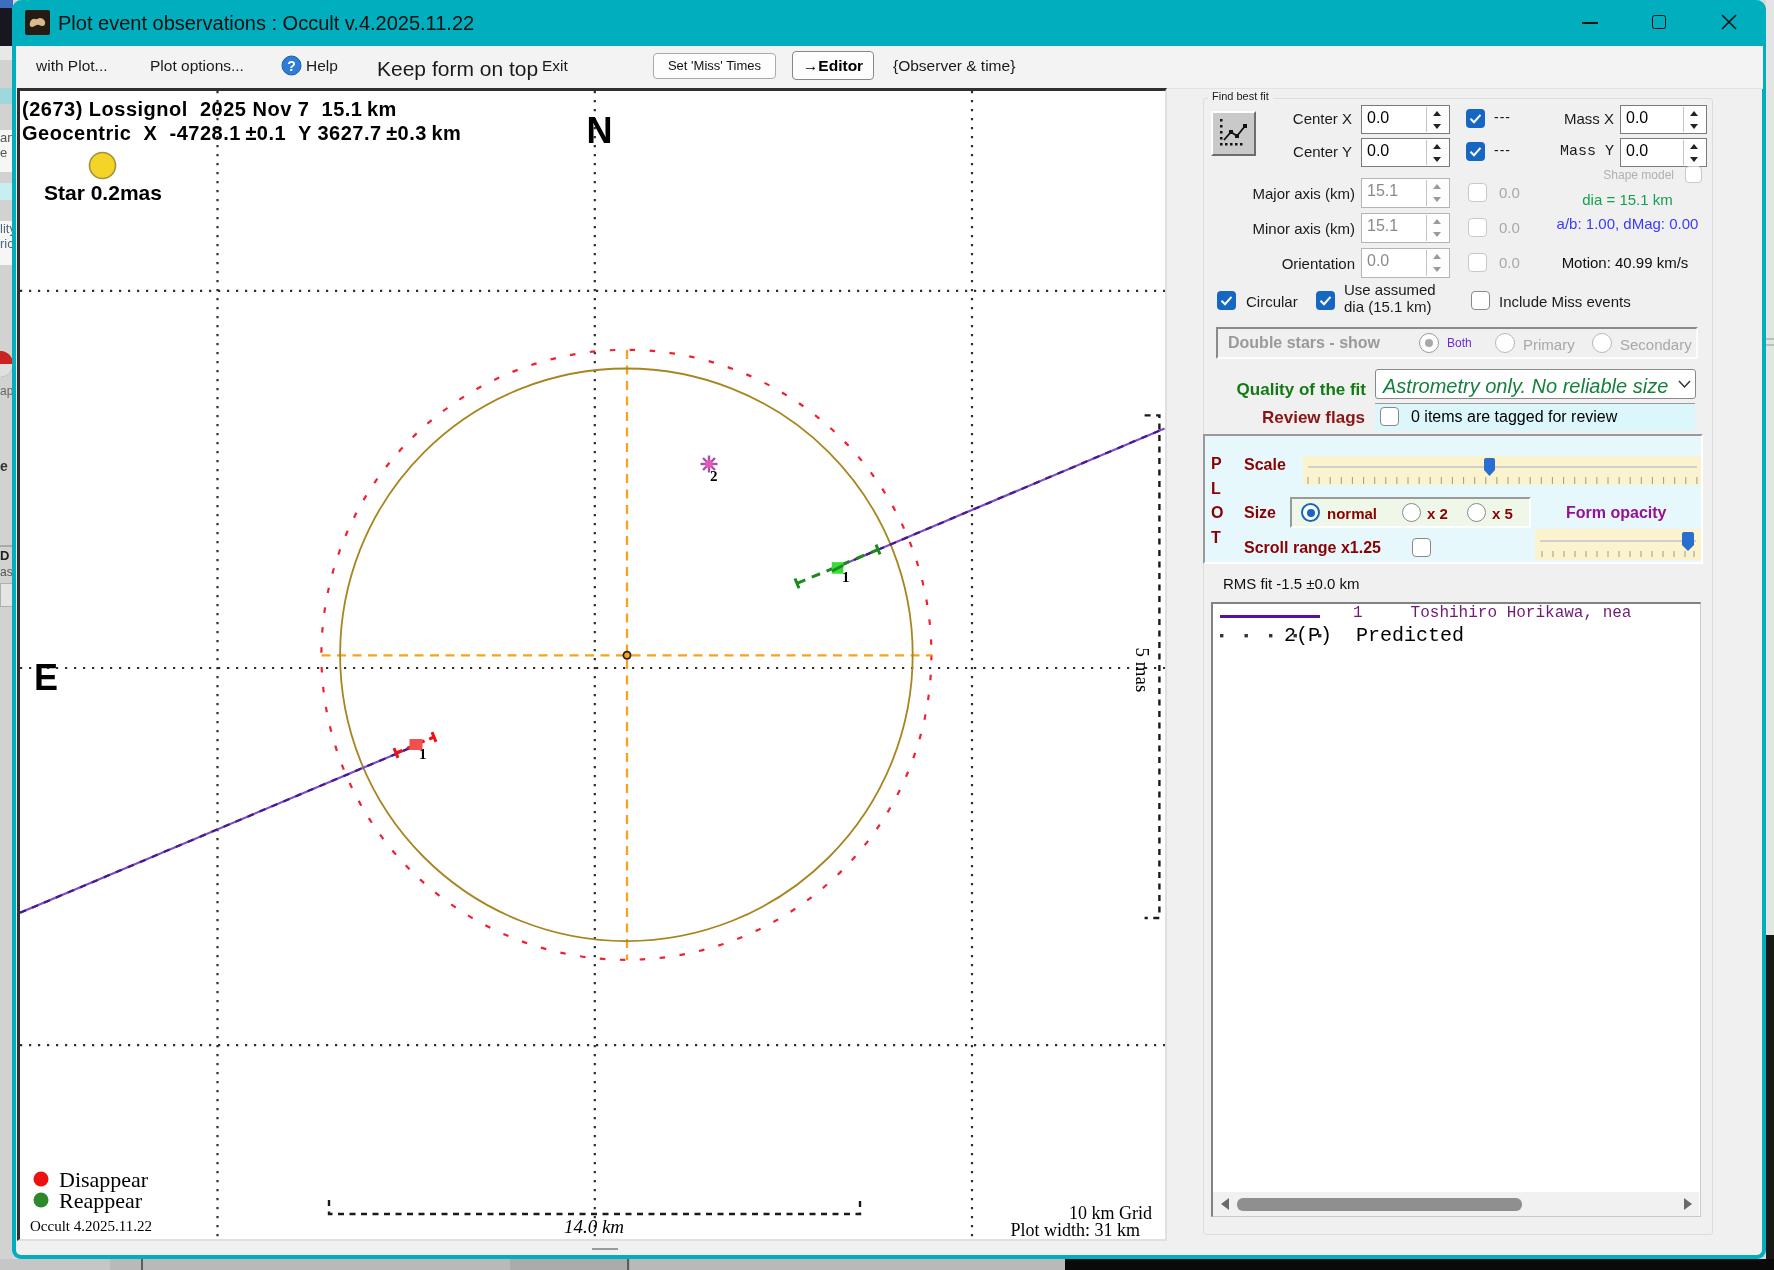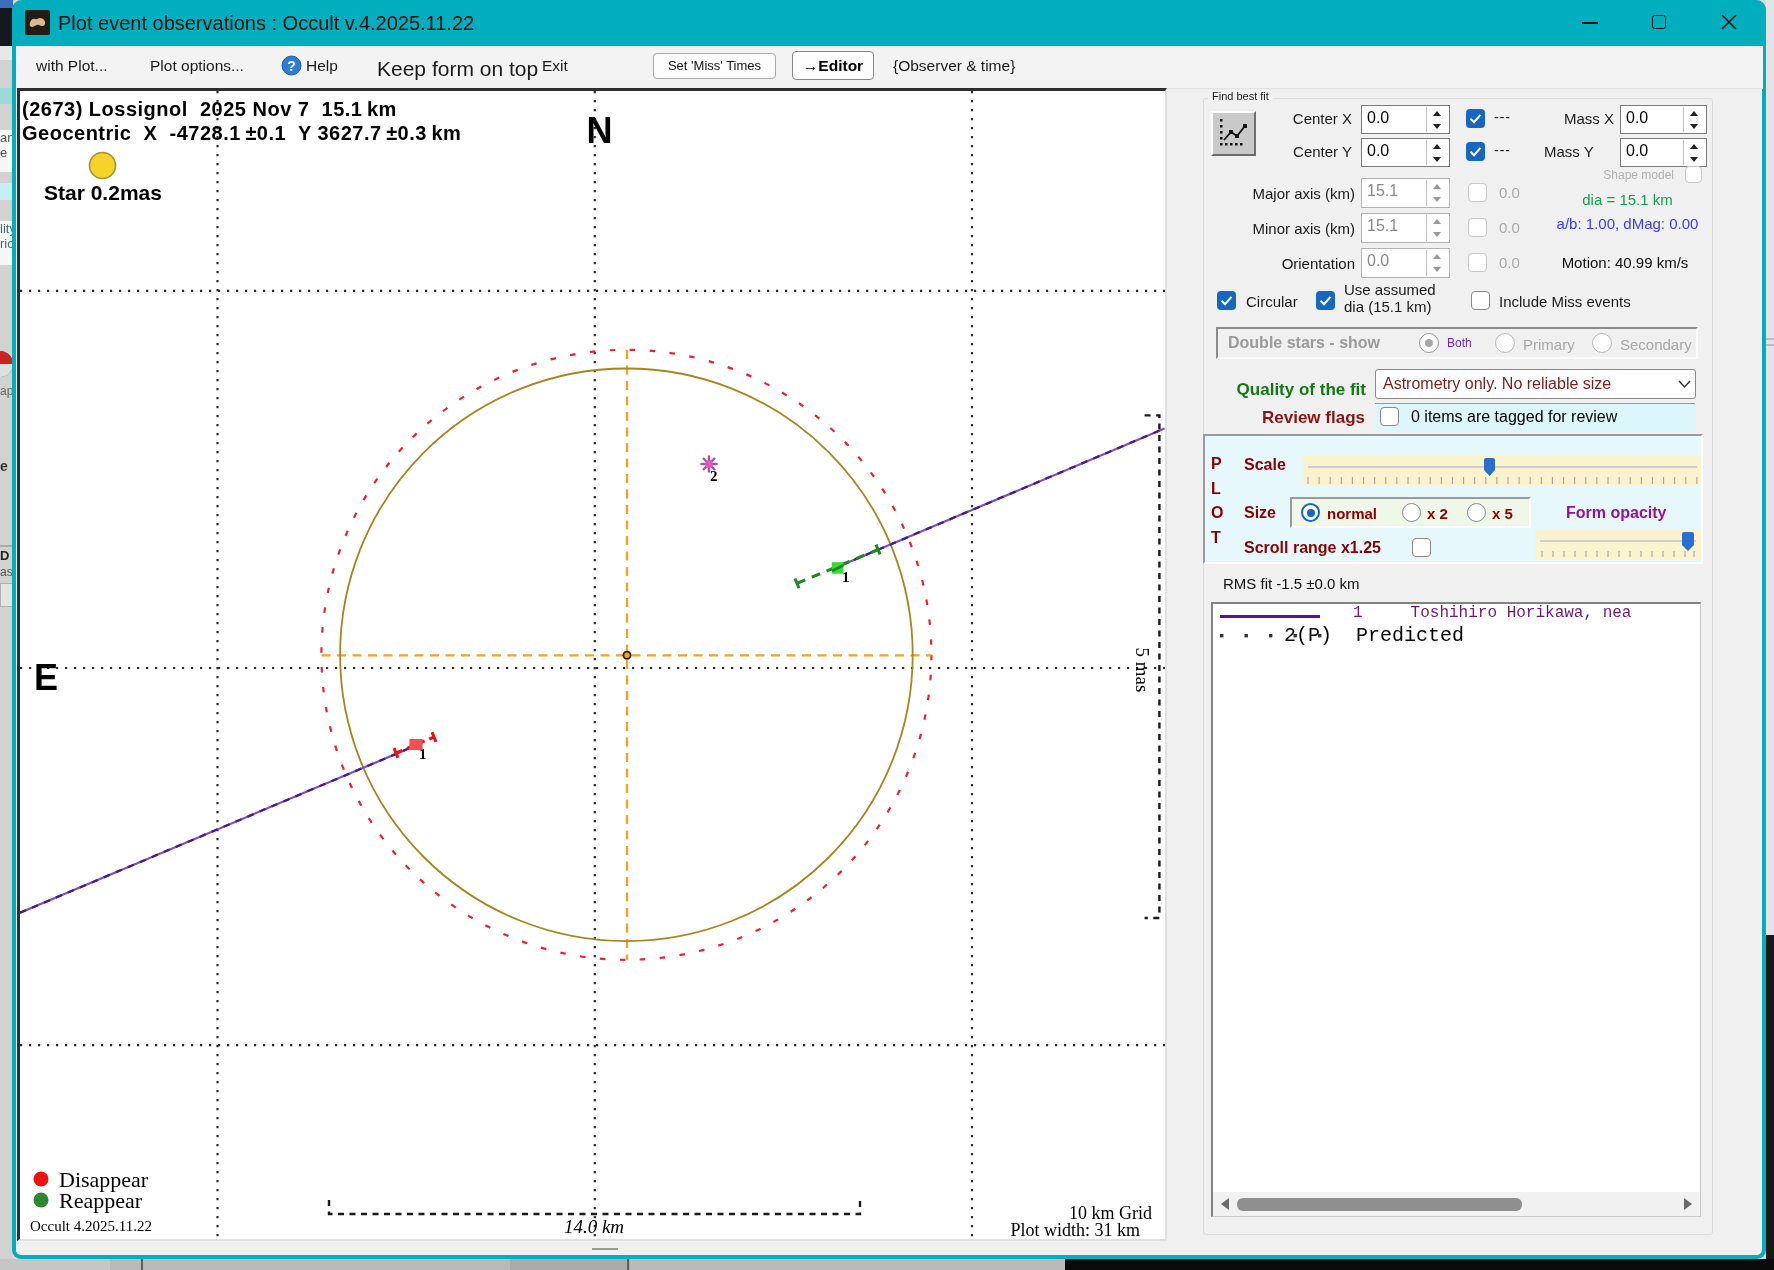--- a/index.html
+++ b/index.html
@@ -239,21 +239,21 @@
       </div>
       <div class="spc" style="margin-top:1px;">
         <div class="tri-d"></div>
       </div>
     </div>
 </div>
 <div class="cbb" style="left:1466px;top:142px;"><svg width="19" height="19" viewBox="0 0 19 19">
       <path d="M4.5 9.8 L8 13.2 L14.5 5.8" stroke="#fff" stroke-width="2" fill="none"></path>
     </svg></div>
 <div class="lbl" style="left:1494px;top:142px;font-size:14px;letter-spacing:1px;">---</div>
-<div class="lbl" style="left:1544px;top:143px;width:70px;text-align:left;">Mass Y</div>
+<div class="lbl" style="left:1544px;top:143px;width:70px;text-align:right;font-family:Liberation Mono, monospace;">Mass Y</div>
 <div class="inp" style="left:1620px;top:138px;width:85px;height:27px;">
     <span class="tx">0.0</span>
   <div class="sp" style="height:25px;">
       <div class="spc">
         <div class="tri-u"></div>
       </div>
       <div class="spc" style="margin-top:1px;">
         <div class="tri-d"></div>
       </div>
     </div>
@@ -328,21 +328,21 @@
     <div style="position:absolute;left:5px;top:5px;width:8px;height:8px;border-radius:50%;background:#a8a8a8;"></div>
   </div>
 <div class="a" style="left:1447px;top:336px;font-size:12px;color:#6d28d9;">Both</div>
 <div class="rad" style="left:1495px;top:333px;width:20px;height:20px;border-color:#b8b8b8;"></div>
 <div class="a" style="left:1523px;top:336px;font-size:15px;color:#a8a8a8;">Primary</div>
 <div class="rad" style="left:1592px;top:333px;width:20px;height:20px;border-color:#b8b8b8;"></div>
 <div class="a" style="left:1620px;top:336px;font-size:15px;color:#a8a8a8;">Secondary</div>
 
 <div class="a" style="left:1216px;top:380px;width:150px;text-align:right;font-size:17px;font-weight:bold;color:#127a12;">Quality of the fit</div>
 <div class="a" style="left:1375px;top:369px;width:321px;height:30px;background:#fff;border:1px solid #8a8a8a;border-radius:3px;box-sizing:border-box;"></div>
-<div class="a" style="left:1383px;top:375px;font-size:16px;color:#7f1d1d;">Astrometry only. No reliable size</div>
+<div class="a" style="left:1383px;top:375px;font-size:20px;color:#15803d;font-style:italic;">Astrometry only. No reliable size</div>
 <svg class="a" style="left:1678px;top:380px;" width="13" height="9">
     <path d="M1 1 L6.5 7 L12 1" stroke="#333" stroke-width="1.5" fill="none"></path>
   </svg>
 
 <div class="a" style="left:1215px;top:408px;width:150px;text-align:right;font-size:17px;font-weight:bold;color:#8b1414;">Review flags</div>
 <div class="a" style="left:1375px;top:403px;width:320px;height:28px;background:#dcf7fb;border-top:1px solid #9a9a9a;box-sizing:border-box;"></div>
 <div class="cbw" style="left:1380px;top:407px;"></div>
 <div class="a" style="left:1411px;top:408px;font-size:16px;color:#000;">0 items are tagged for review</div>
 
 <div class="a" style="left:1203px;top:434px;width:500px;height:130px;background:#e7f8fd;border-top:2px solid #9a9a9a;border-left:2px solid #9a9a9a;border-right:2px solid #fff;border-bottom:2px solid #fff;box-sizing:border-box;"></div>

